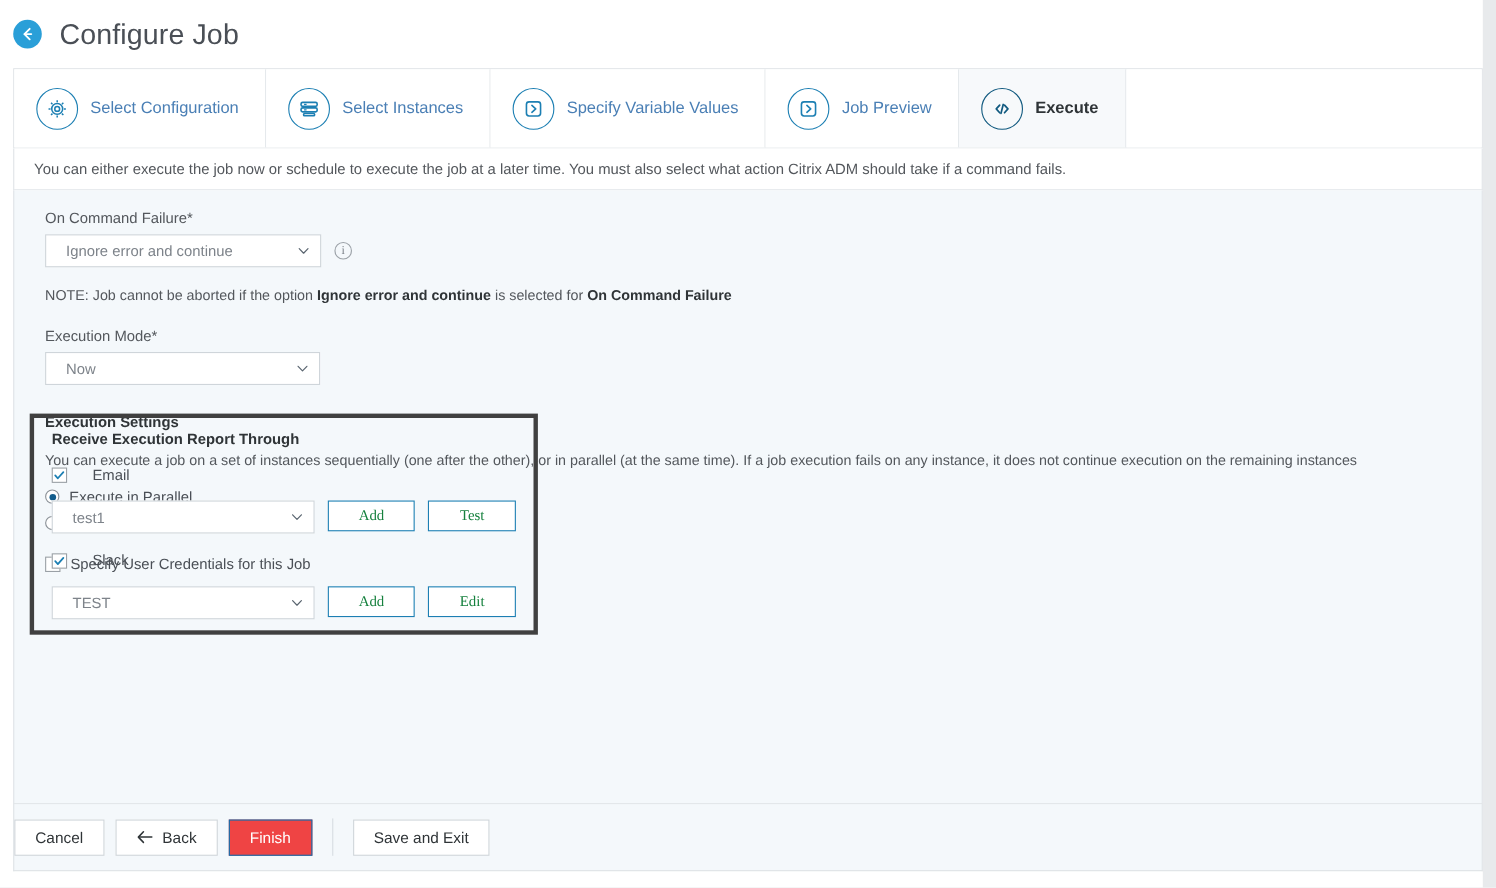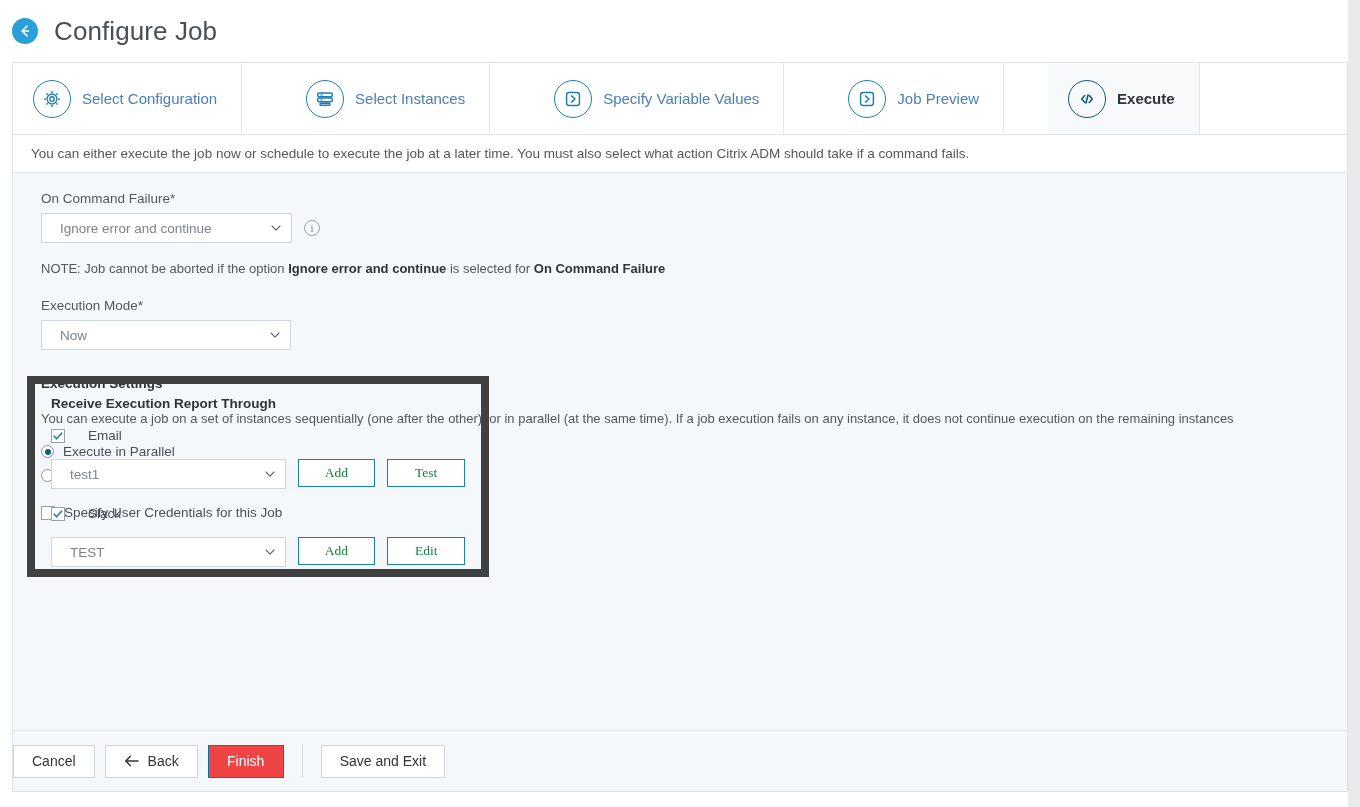--- a/index.html
+++ b/index.html
@@ -42,21 +42,20 @@
   }
 
   
   .tabs {
     display: flex;
     margin: 0 12px 0 12px;
     border: 1px solid #dfe3e6;
     border-bottom: 1px solid #dfe3e6;
     background: #ffffff;
     height: 73px;
-    gap: 44px;
   }
   .tab {
     display: flex;
     align-items: center;
     gap: 11px;
     padding: 0 24px 0 20px;
     border-right: 1px solid #e3e7ea;
     cursor: pointer;
     background: #ffffff;
     height: 100%;
@@ -194,21 +193,21 @@
     flex: 0 0 auto;
   }
   .cb.on svg { display: block; }
   .cb svg { display: none; position: absolute; left: 0; top: 0; }
 
   
   .report-box {
     position: absolute;
     left: 14px; top: 203px;
     width: 462px; height: 201px;
-    border: 8px solid #404040;
+    border: 4px solid #404040;
     padding: 12px 16px 0 16px;
   }
   .report-title {
     font-size: 13.5px;
     font-weight: bold;
     color: #2f3437;
   }
   .report-cb-row {
     display: flex; align-items: center; gap: 23px;
     margin-top: 17px;

